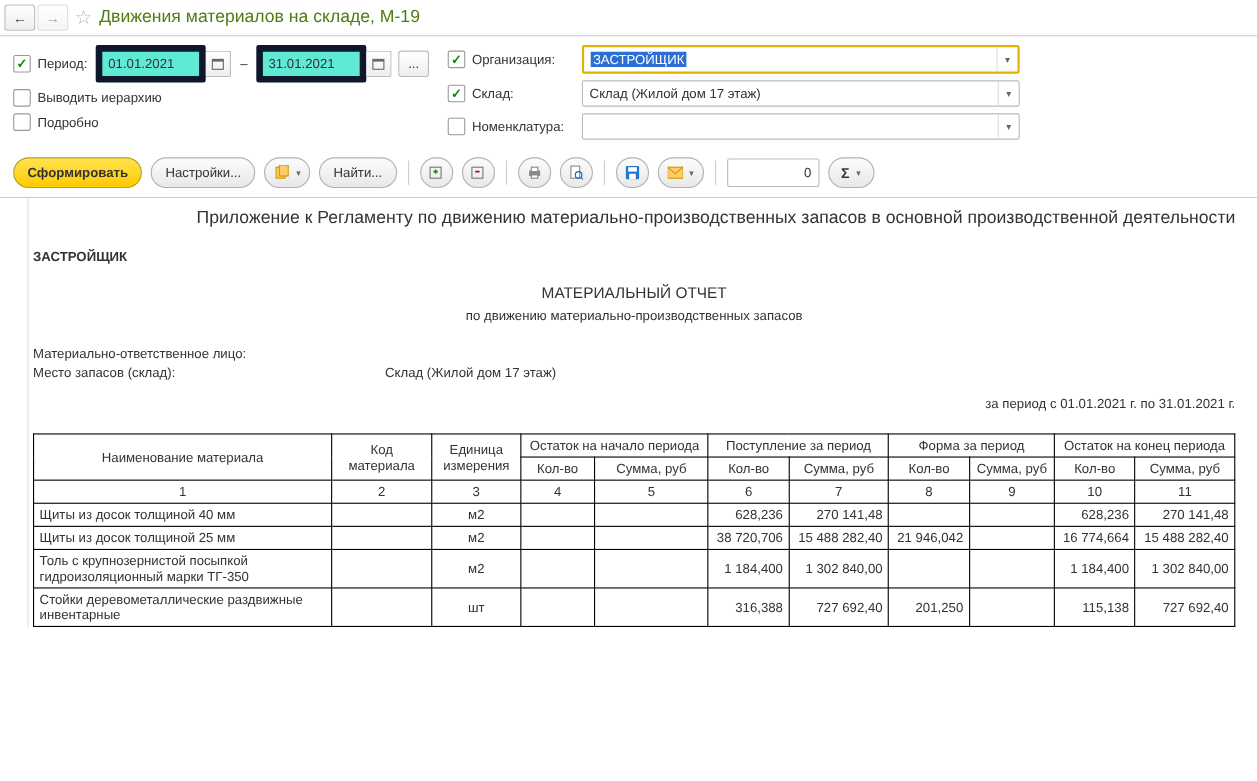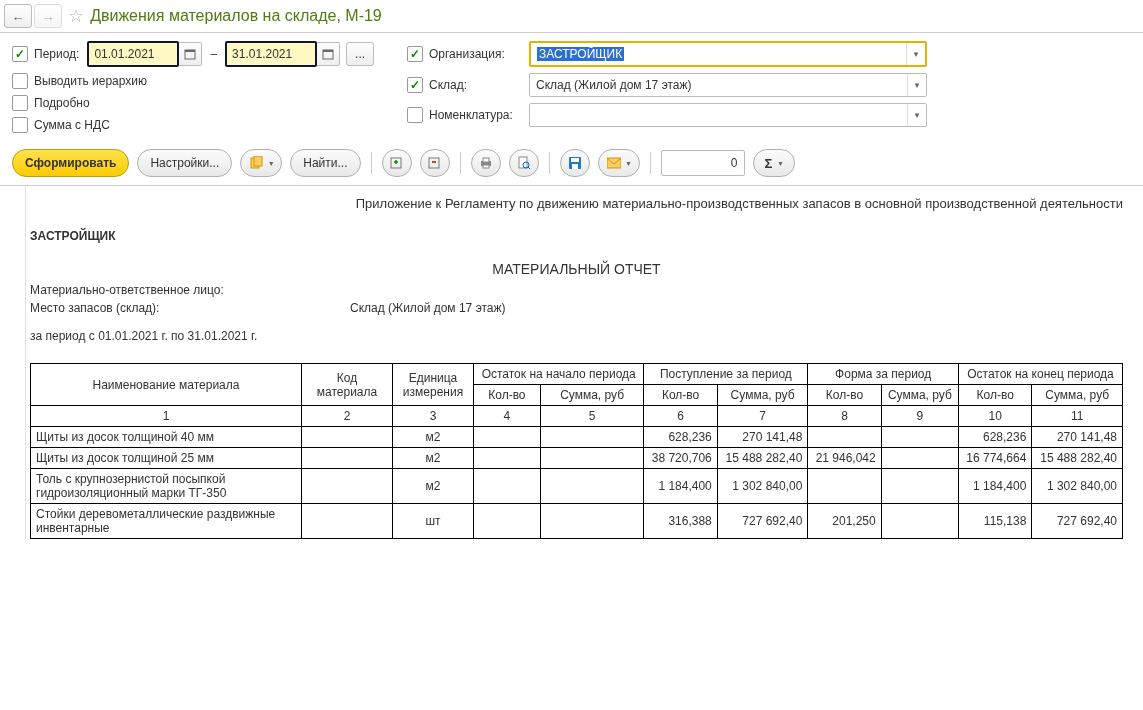--- a/index.html
+++ b/index.html
@@ -6,21 +6,21 @@
   .page{width:1143px;height:710px;position:relative}
   .titlebar{display:flex;align-items:center;padding:2px 4px;border-bottom:1px solid #ccc;height:28px}
   .navbtn{width:26px;height:22px;border:1px solid #bbb;background:linear-gradient(#fff,#eee);border-radius:3px;margin-right:2px;display:flex;align-items:center;justify-content:center;font-size:13px;color:#555}
   .star{margin:0 6px 0 4px;color:#bbb;font-size:18px}
   .title{font-size:16px;color:#4d7c0f}
   .filters{padding:8px 12px 6px 12px}
   .row{display:flex;align-items:center;margin-bottom:6px}
   .chk{width:14px;height:14px;border:1px solid #999;background:#fff;display:inline-flex;align-items:center;justify-content:center;margin-right:6px;border-radius:2px}
   .chk.on::after{content:"✓";color:#0a8a00;font-size:12px;font-weight:bold;line-height:1}
   .lbl{margin-right:8px}
-  .inp{border:2px solid #0f172a;height:22px;padding:0 5px;background:#fef9c3;display:inline-flex;align-items:center;border-radius:2px}
+  .inp{border:6px solid #0f172a;height:22px;padding:0 5px;background:#5eead4;display:inline-flex;align-items:center;border-radius:2px}
   .dateinp{width:78px}
   .calbtn{width:22px;height:22px;border:1px solid #bbb;border-left:none;background:linear-gradient(#fff,#eee);display:inline-flex;align-items:center;justify-content:center;border-radius:0 2px 2px 0}
   .dots{width:26px;height:22px;border:1px solid #bbb;background:linear-gradient(#fff,#eee);display:inline-flex;align-items:center;justify-content:center;margin-left:6px;border-radius:3px}
   .sel{border:1px solid #bbb;height:22px;display:flex;align-items:center;border-radius:2px;background:#fff}
   .sel .val{flex:1;padding:0 6px;overflow:hidden;white-space:nowrap}
   .sel .arr{width:18px;height:100%;border-left:1px solid #ddd;display:flex;align-items:center;justify-content:center;color:#666;font-size:9px}
   .sel.hl{border:2px solid #e0b400}
   .sel.hl .val span{background:#2c6fd4;color:#fff;padding:1px 2px}
   .left-filters{display:inline-block;vertical-align:top;width:395px}
   .right-filters{display:inline-block;vertical-align:top}
@@ -33,21 +33,21 @@
   .sep{width:1px;height:22px;background:#ccc;margin:0 2px}
   .numbox{width:70px;height:24px;border:1px solid #bbb;border-radius:2px;display:flex;align-items:center;justify-content:flex-end;padding:0 6px}
   .report{border-top:1px solid #ccc;padding:10px 20px 0 30px;position:relative}
   .collapse-col{position:absolute;left:5px;top:0;width:20px;height:100%;border-right:1px solid #e0e0e0}
   .r-right{text-align:right;margin-bottom:2px}
   .r-bold{font-weight:bold}
   .r-title{text-align:center;font-weight:normal;font-size:14px;margin:18px 0 6px}
   .r-sub{text-align:center;margin-bottom:20px}
   .r-info{margin-bottom:4px;display:flex}
   .r-info .il{width:320px}
-  .r-period{text-align:left;margin:14px 0 20px}
+  .r-period{text-align:right;margin:14px 0 20px}
   table.data{border-collapse:collapse;width:100%;font-size:12px}
   table.data th,table.data td{border:1px solid #000;padding:3px 5px;vertical-align:middle}
   table.data th{font-weight:normal;text-align:center}
   .tl{text-align:left}
   .tc{text-align:center}
   .tr{text-align:right}
   svg{display:block}
 </style>
 </head>
 <body>
@@ -84,24 +84,20 @@
         <span class="dots">...</span>
       </div>
       <div class="row">
             <span class="chk"></span>
             <span>Выводить иерархию</span>
           </div>
       <div class="row">
             <span class="chk"></span>
             <span>Подробно</span>
           </div>
-      <div class="row">
-            <span class="chk"></span>
-            <span>Сумма с НДС</span>
-          </div>
     </div>
     <div class="right-filters">
       <div class="row">
         <span class="chk on"></span>
         <span class="flabel">Организация:</span>
         <div class="sel hl" style="width:394px">
               <div class="val"><span>ЗАСТРОЙЩИК</span></div>
               <div class="arr">▾</div>
             </div>
       </div>
@@ -190,23 +186,24 @@
         <span>0</span>
       </div>
   <div class="btn icon" style="width:40px">
         <span style="font-weight:bold;font-size:13px">Σ</span>
         <span class="drop">▾</span>
       </div>
 </div>
 
 <div class="report">
   <div class="collapse-col"></div>
-  <div class="r-right" style="font-size:13px">Приложение к Регламенту по движению материально-производственных запасов в основной производственной деятельности</div>
+  <div class="r-right" style="font-size:16px">Приложение к Регламенту по движению материально-производственных запасов в основной производственной деятельности</div>
   <div class="r-bold" style="margin-top:18px">ЗАСТРОЙЩИК</div>
   <div class="r-title">МАТЕРИАЛЬНЫЙ ОТЧЕТ</div>
+  <div class="r-sub">по движению материально-производственных запасов</div>
   <div class="r-info">
         <span class="il">Материально-ответственное лицо:</span>
         <span></span>
       </div>
   <div class="r-info">
         <span class="il">Место запасов (склад):</span>
         <span>Склад (Жилой дом 17 этаж)</span>
       </div>
   <div class="r-period">за период с 01.01.2021 г. по 31.01.2021 г.</div>
 

